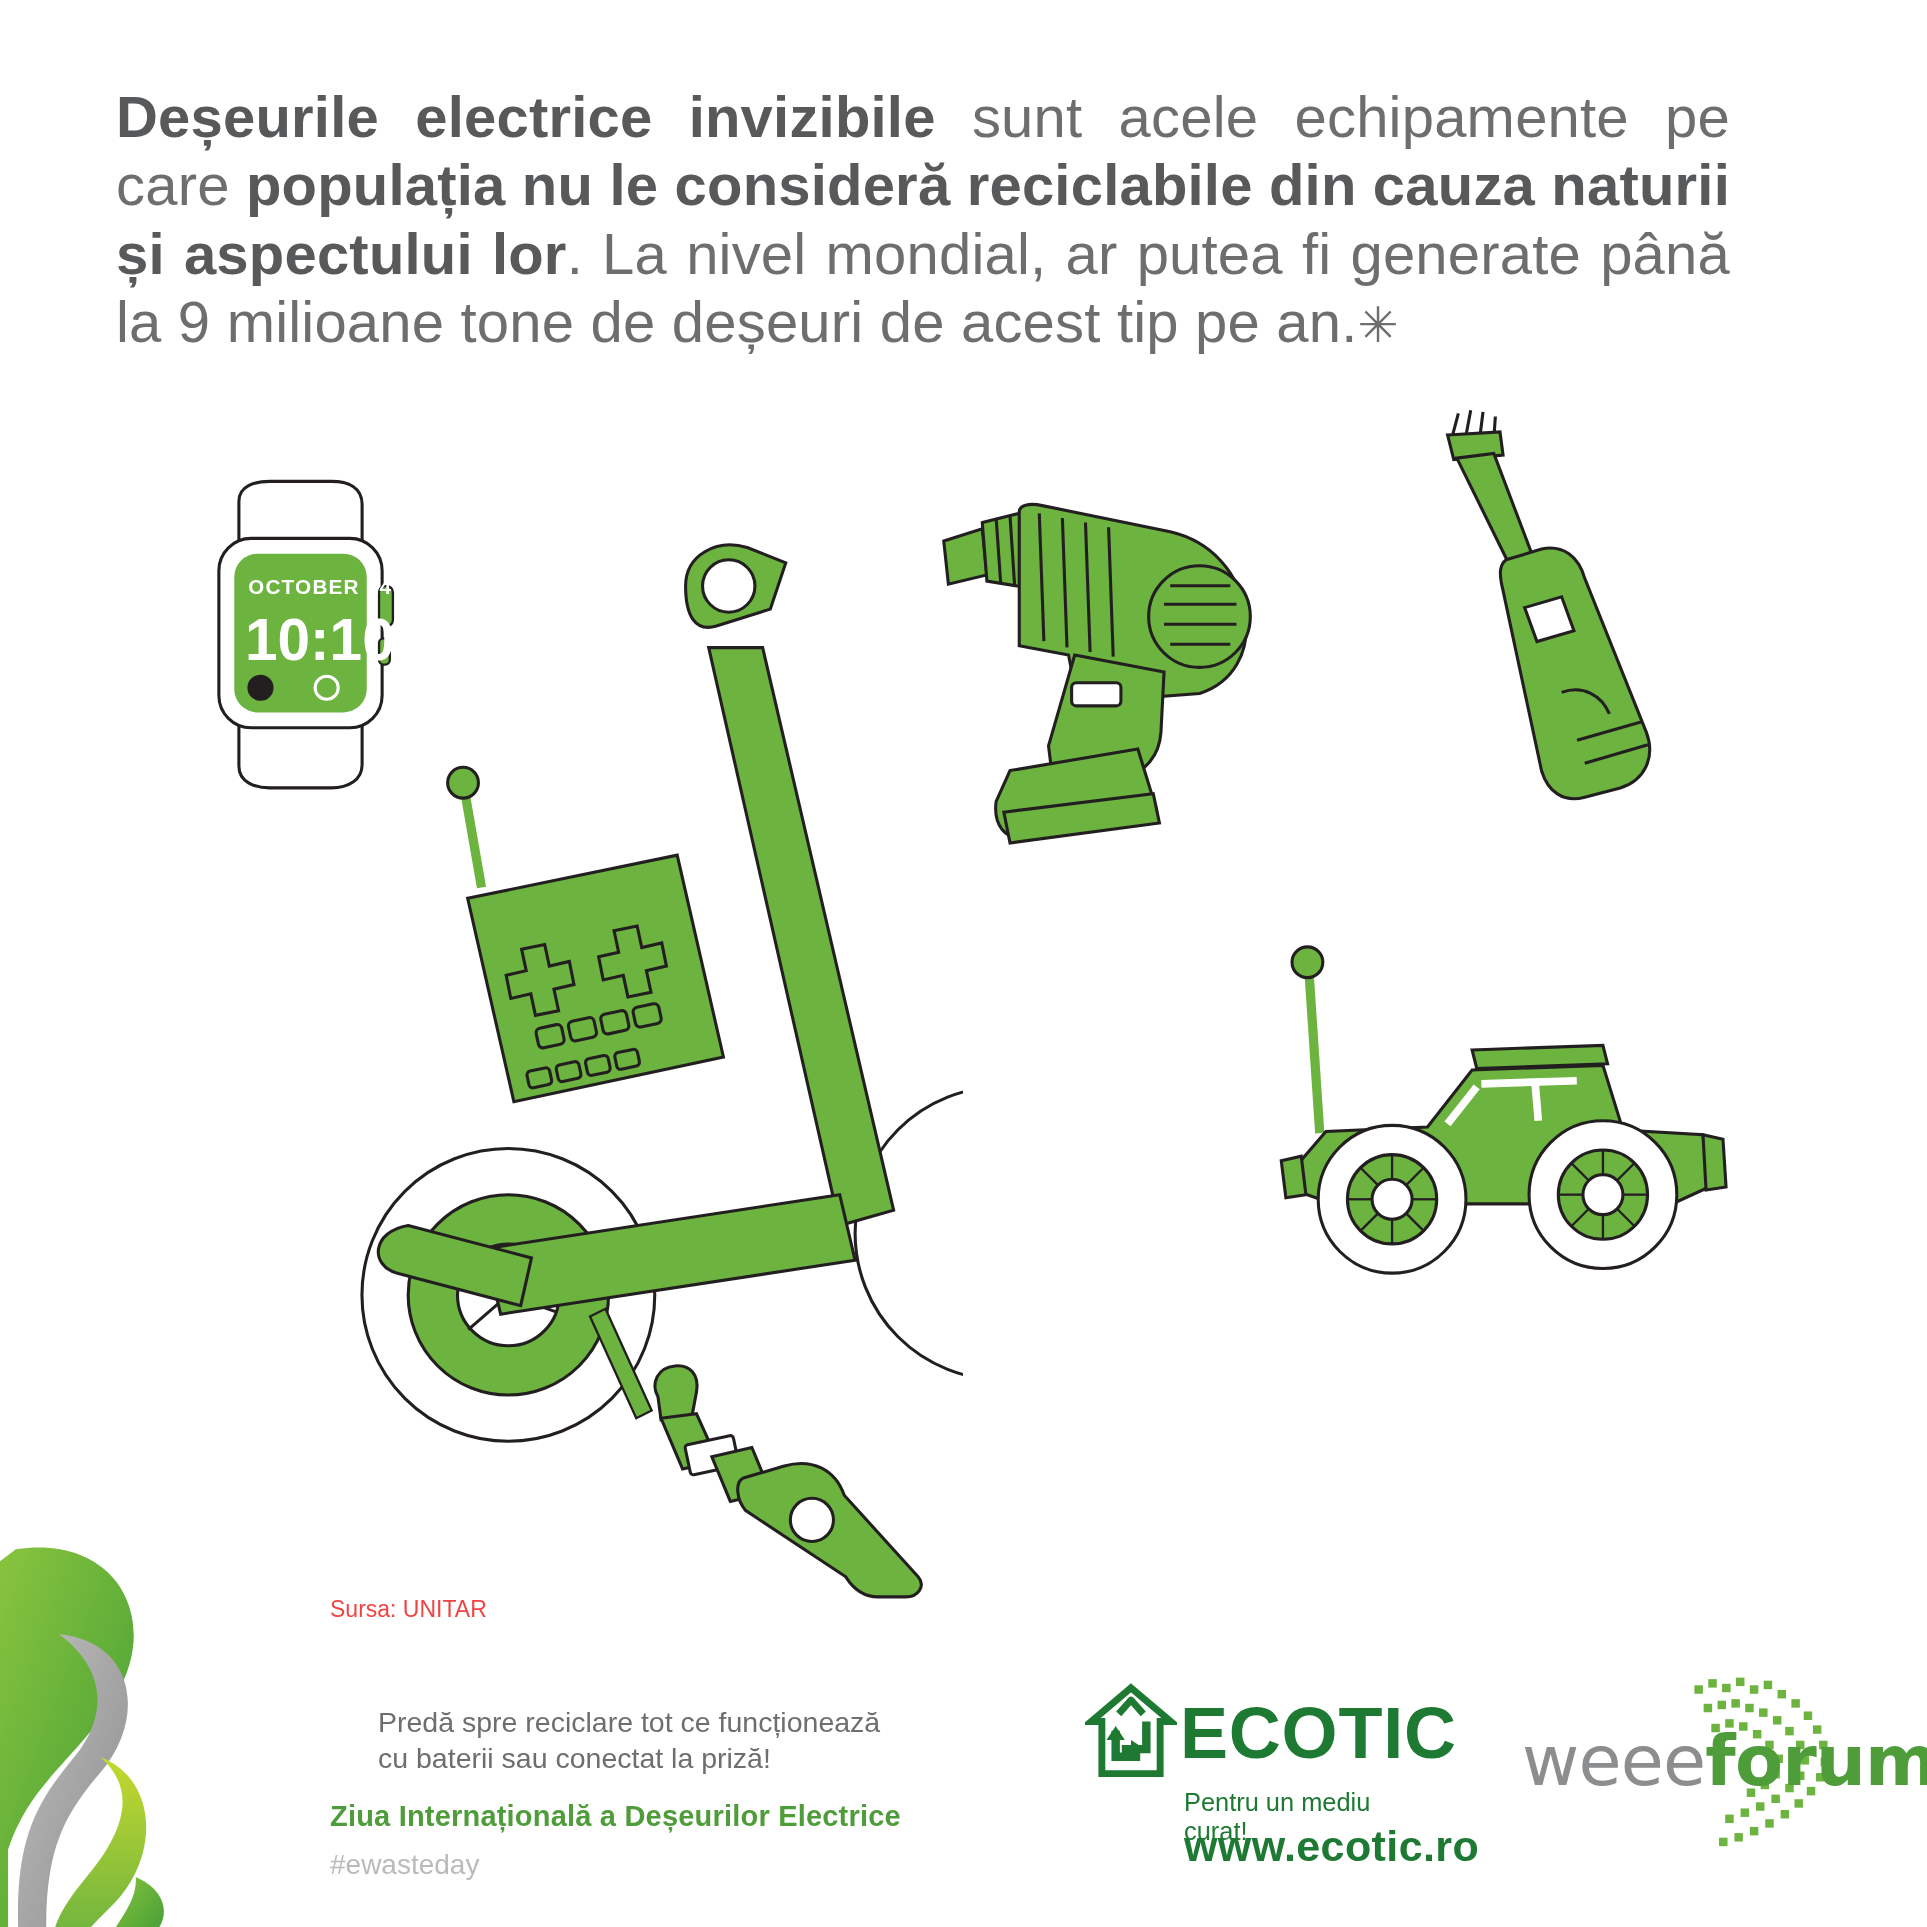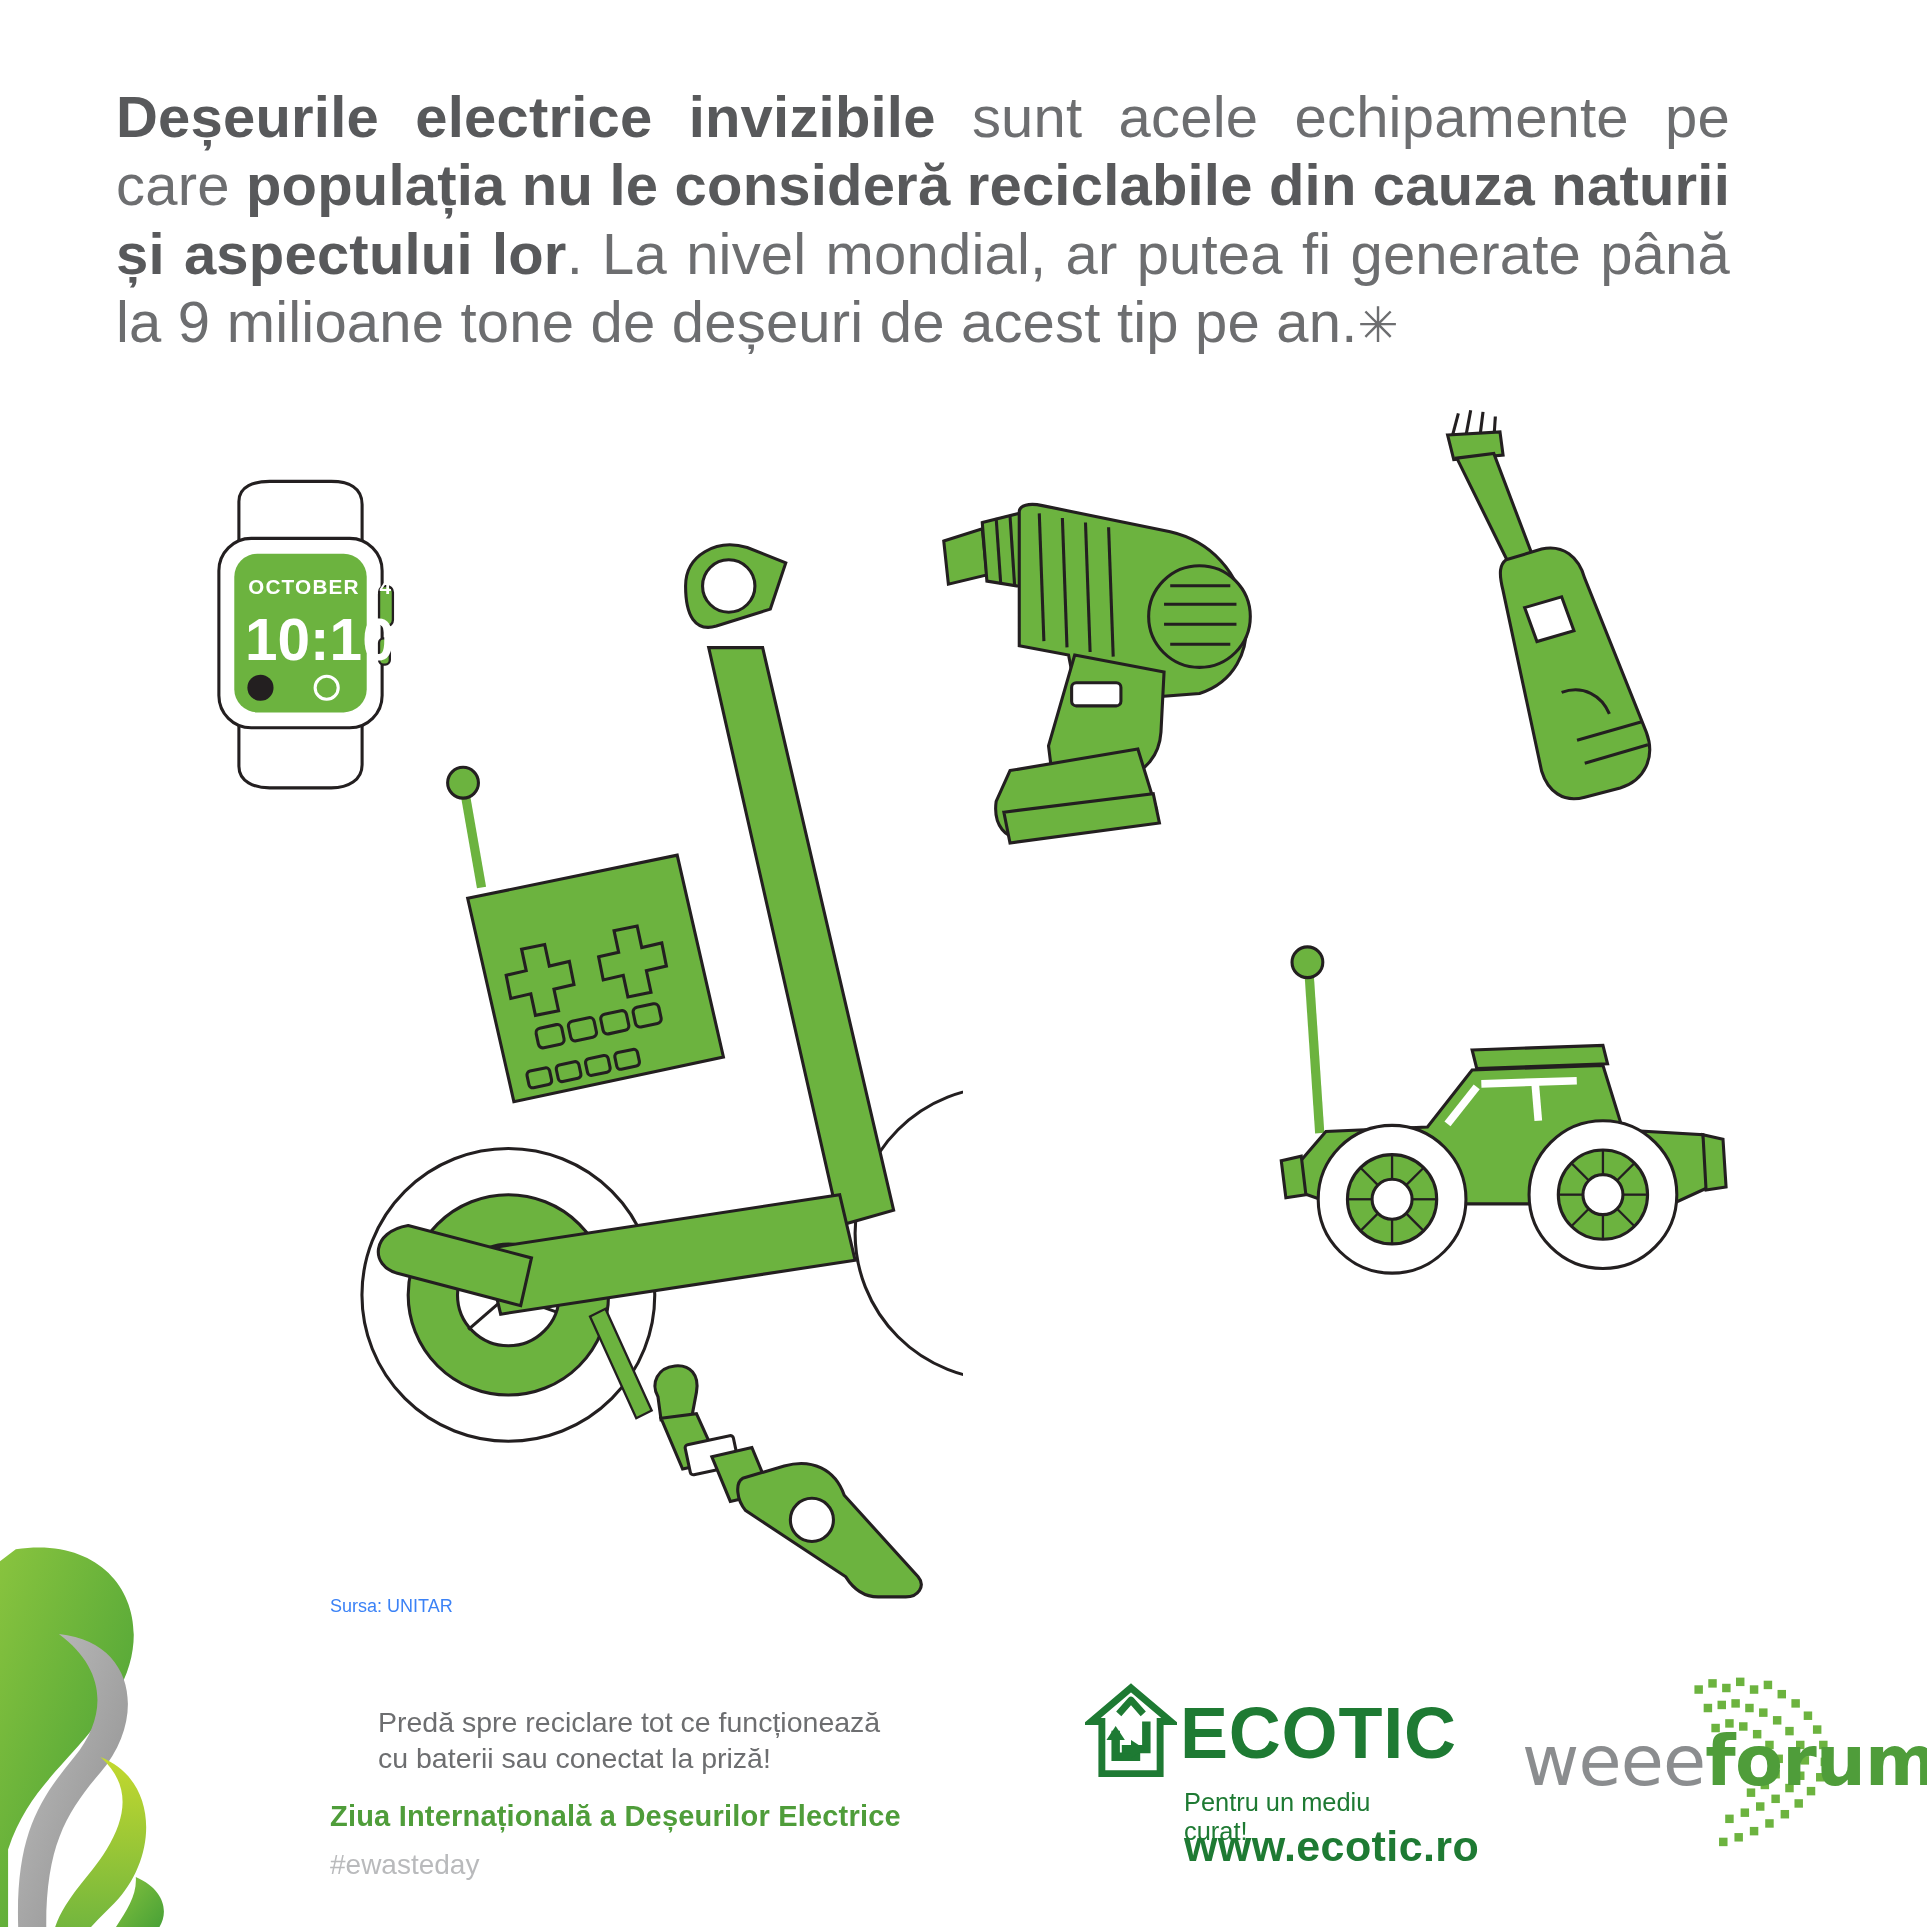--- a/index.html
+++ b/index.html
@@ -43,21 +43,21 @@
     position:absolute;right:0;top:108px;width:46px;height:1765px;
   }
 
   
   .art{position:absolute;left:0;top:401px;width:1849px;height:1171px;}
   .art svg{position:absolute;left:0;top:0;}
 
   
   .source{
     position:absolute;left:330px;top:1596px;
-    font-size:18px;color:#3b82f6;
+    font-size:23px;color:#ef4444;
   }
   .calltoaction{
     position:absolute;left:330px;top:1704px;width:732px;
     font-size:28.5px;line-height:1.28;color:#6d6e70;margin-left:48px;
   }
   .dayline{
     position:absolute;left:330px;top:1800px;
     font-size:29px;font-weight:bold;color:#4f9d3a;
     letter-spacing:0.2px;
   }

